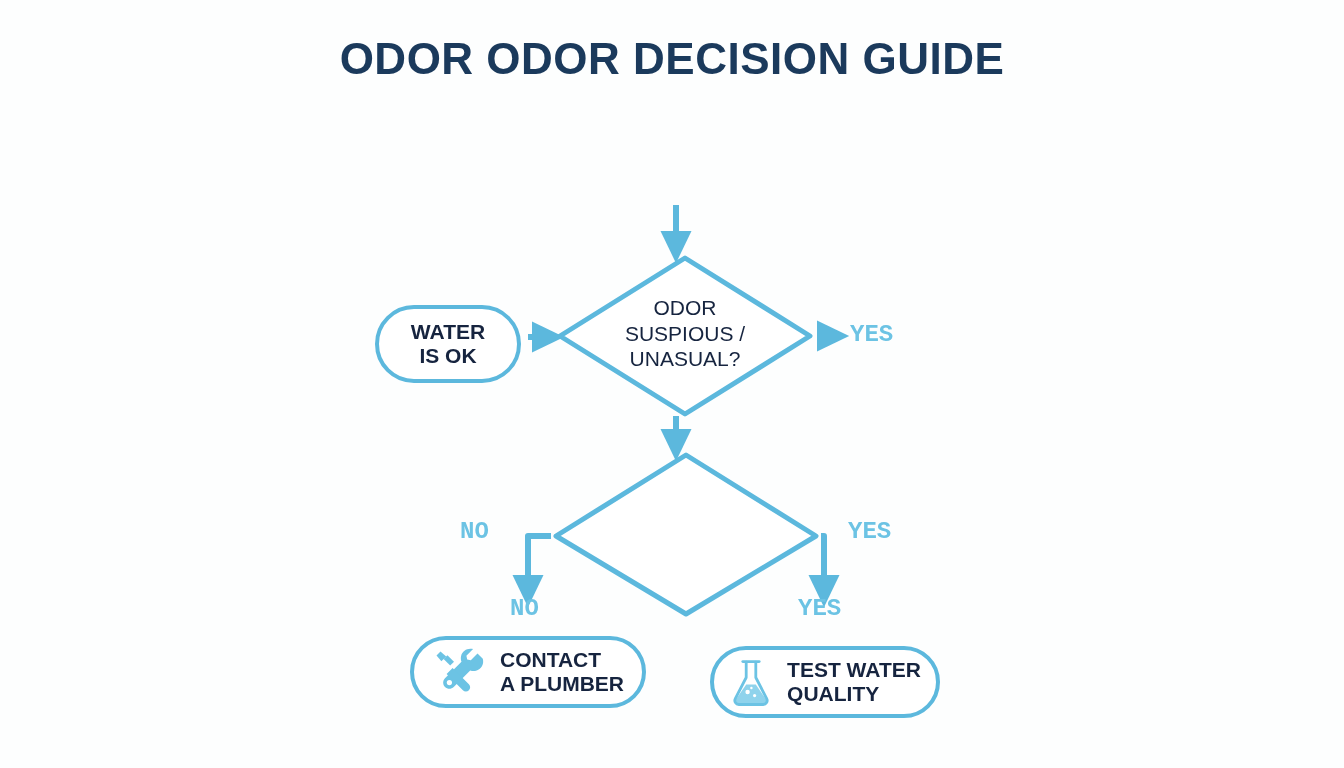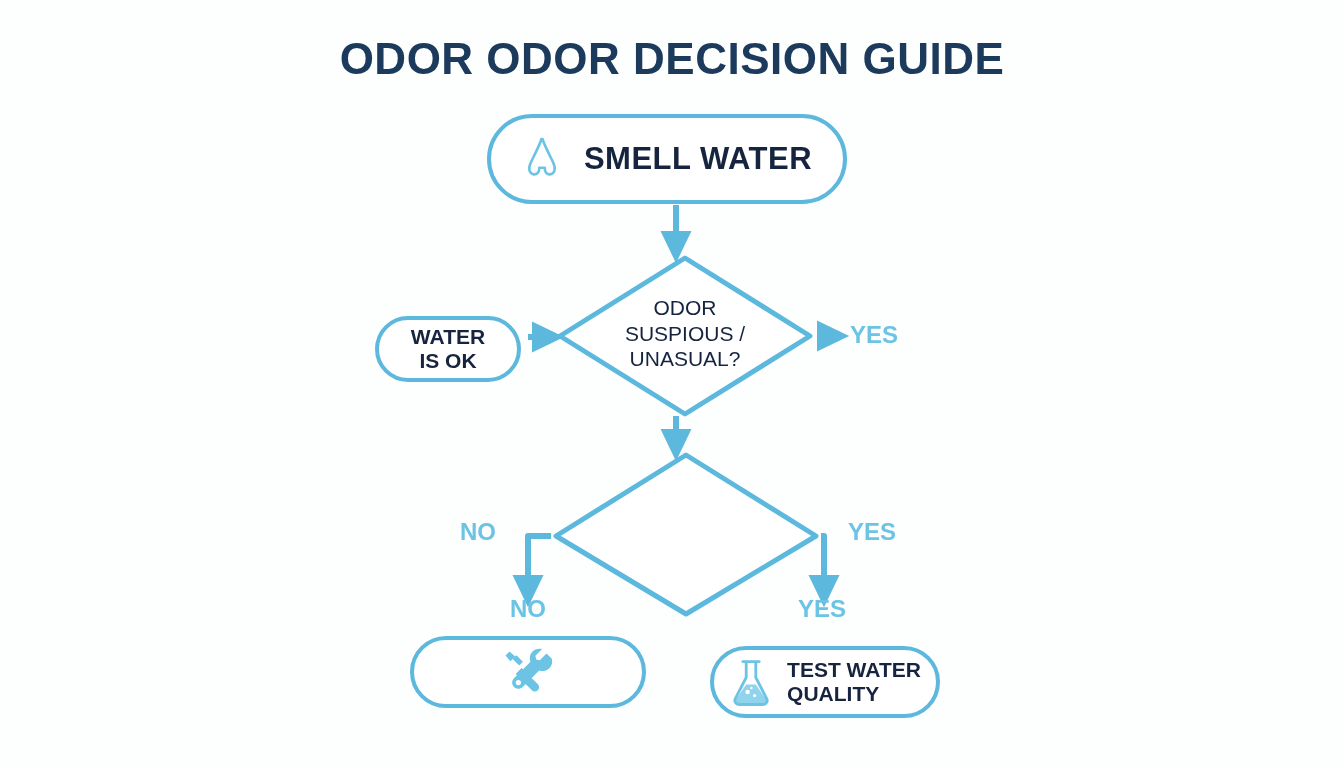--- a/index.html
+++ b/index.html
@@ -67,23 +67,23 @@
     height: 90px;
     gap: 22px;
   }
   #node-smell-water .node-label {
     font-size: 31px;
     letter-spacing: 0.5px;
   }
 
   #node-water-ok {
     left: 375px;
-    top: 316px;
+    top: 305px;
     width: 146px;
-    height: 66px;
+    height: 78px;
   }
   #node-water-ok .node-label {
     font-size: 21px;
   }
 
   #node-contact-plumber {
     left: 410px;
     top: 636px;
     width: 236px;
     height: 72px;
@@ -125,21 +125,21 @@
   }
   #label-diamond-2 {
     left: 570px;
     top: 495px;
     width: 232px;
   }
 
   
   .edge-label {
     position: absolute;
-    font-family: Liberation Sans, sans-serif;
+    font-family: Liberation Mono, monospace;
     font-weight: bold;
     font-size: 24px;
     color: #6cc3e4;
     white-space: nowrap;
   }
   #edge-label-yes-1   { left: 850px; top: 321px; }
   #edge-label-no-top  { left: 460px; top: 518px; }
   #edge-label-yes-top { left: 848px; top: 518px; }
   #edge-label-no-bot  { left: 510px; top: 595px; }
   #edge-label-yes-bot { left: 798px; top: 595px; }
@@ -178,30 +178,20 @@
     <path d="M551,536 L528,536 L528,594" fill="none" stroke="#5cb8dd" stroke-width="6" stroke-linejoin="round" marker-end="url(#arrow)"></path>
 
     <path d="M821,536 L824,536 L824,594" fill="none" stroke="#5cb8dd" stroke-width="6" stroke-linejoin="round" marker-end="url(#arrow)"></path>
   </svg>
 
   <div class="diamond-label" id="label-diamond-1">ODOR
 SUSPIOUS /
 UNASUAL?</div>
 
 
-  <div class="node pill" id="node-smell-water">
-    <svg class="icon" width="40" height="46" viewBox="0 0 40 46" xmlns="http://www.w3.org/2000/svg">
-      <path d="M19.5 3 C17.8 8.5 13.5 17 10.5 23 C8 28 6.5 31 7.5 34.5
-               C8.6 38.4 13.3 39.6 15.8 36.8 C17.1 35.3 17.4 33.6 17.2 31.8
-               L22.8 31.8 C22.6 33.6 22.9 35.3 24.2 36.8
-               C26.7 39.6 31.4 38.4 32.5 34.5 C33.5 31 32 28 29.5 23
-               C26.5 17 22.2 8.5 20.5 3 Z" fill="none" stroke="#6cc3e4" stroke-width="2.6" stroke-linejoin="round" stroke-linecap="round"></path>
-    </svg>
-    <div class="node-label">SMELL WATER</div>
-  </div>
 
   <div class="node pill" id="node-water-ok">
     <div class="node-label" style="white-space: pre-line;">WATER
 IS OK</div>
   </div>
 
   <div class="node pill" id="node-contact-plumber">
     <svg class="icon" width="54" height="50" viewBox="0 0 54 50" xmlns="http://www.w3.org/2000/svg">
       <g fill="#6cc3e4">
 
@@ -211,20 +201,22 @@
                  C15.4 42.3 19.3 42.3 21.7 39.9 L38.2 23.4
                  C40.0 24.1 42.0 24.3 44.0 23.8 C49.3 22.5 52.3 17.0 50.8 11.8 Z"></path>
         <circle cx="17.4" cy="35.6" r="2.6" fill="#ffffff"></circle>
 
         <path d="M8.5 4.5 L4.5 8.5 L9.4 14.2 L14.2 9.4 Z"></path>
         <path d="M11.6 12.0 L18.2 18.6 L22.0 14.8 L15.4 8.2 Z"></path>
         <path d="M20.6 21.0 L36.9 37.3 C38.6 39.0 38.6 41.6 36.9 43.3
                  C35.2 45.0 32.6 45.0 30.9 43.3 L14.6 27.0 Z"></path>
       </g>
     </svg>
+    <div class="node-label" style="white-space: pre-line;">CONTACT
+A PLUMBER</div>
   </div>
 
   <div class="node pill" id="node-test-water">
     <svg class="icon" width="44" height="50" viewBox="0 0 44 50" xmlns="http://www.w3.org/2000/svg">
 
       <path d="M17.2 27.5 L6.5 43.0 C5.4 44.6 6.5 46.6 8.4 46.6
                L35.6 46.6 C37.5 46.6 38.6 44.6 37.5 43.0 L26.8 27.5 Z" fill="#8fd3ec"></path>
 
       <path d="M17.2 5.2 L17.2 20.5 L6.3 41.6 C4.9 44.3 6.8 47.5 9.8 47.5
                L34.2 47.5 C37.2 47.5 39.1 44.3 37.7 41.6 L26.8 20.5 L26.8 5.2" fill="none" stroke="#6cc3e4" stroke-width="2.8" stroke-linejoin="round" stroke-linecap="round"></path>

